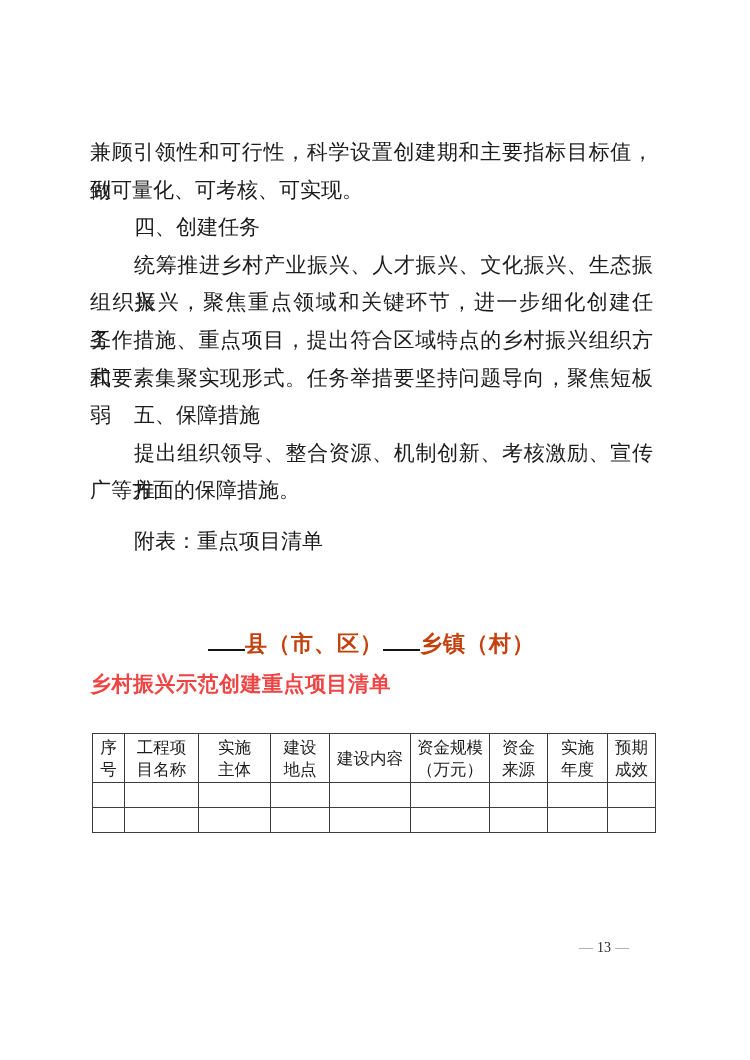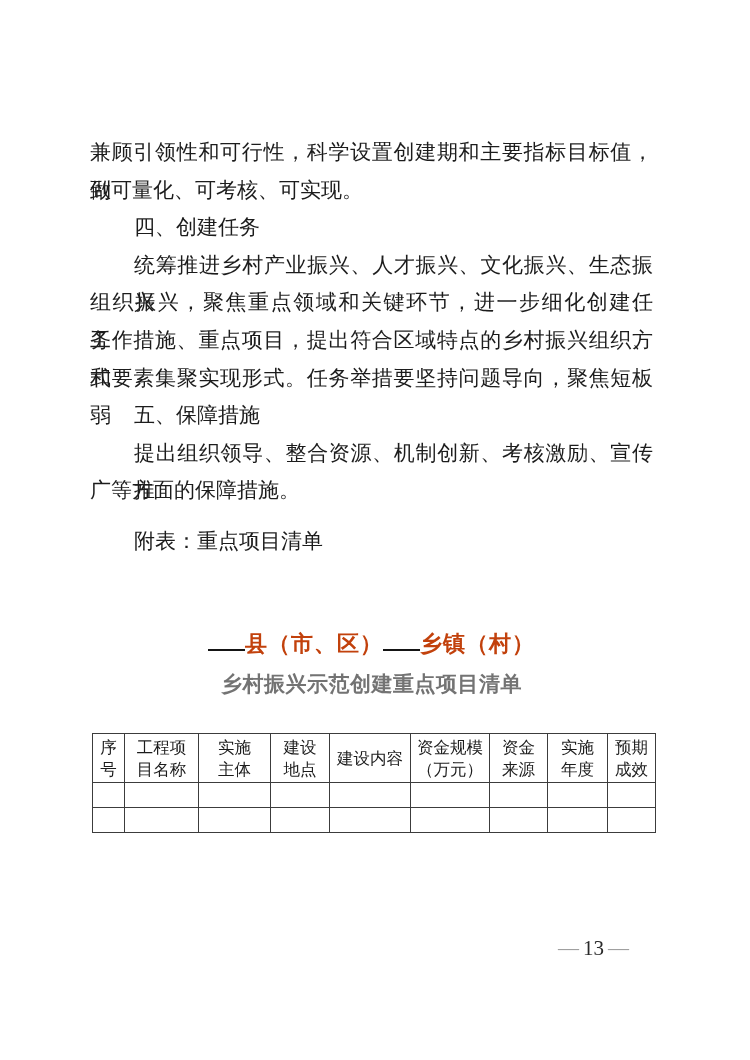--- a/index.html
+++ b/index.html
@@ -56,25 +56,25 @@
     display: inline-block;
     width: 37px;
     height: 0;
     border-bottom: 2px solid #151515;
   }
   .form-subtitle {
     position: absolute;
     left: 90px;
     top: 668px;
     width: 563px;
-    text-align: center;
+    text-align: left;
     font-weight: bold;
     font-size: 21px;
     line-height: 32px;
-    color: #737373;
+    color: #ef4444;
     letter-spacing: 0.5px;
   }
   
   .form-table {
     position: absolute;
     left: 92px;
     top: 733px;
     width: 563px;
     border-collapse: collapse;
     table-layout: fixed;
@@ -92,21 +92,21 @@
   .form-table tbody td { height: 24px; }
   .hl { display: block; line-height: 22px; }
   
   .page-number {
     position: absolute;
     left: 0;
     top: 936px;
     width: 633px;
     text-align: right;
     font-family: "Liberation Serif", serif;
-    font-size: 21px;
+    font-size: 14px;
     line-height: 24px;
     white-space: nowrap;
   }
   .page-number .dash { color: #9b9b9b; margin: 0 4px; }
   .page-number .num { color: #2a2a2a; }
 </style>
 </head>
 <body>
 
 <div class="page">

